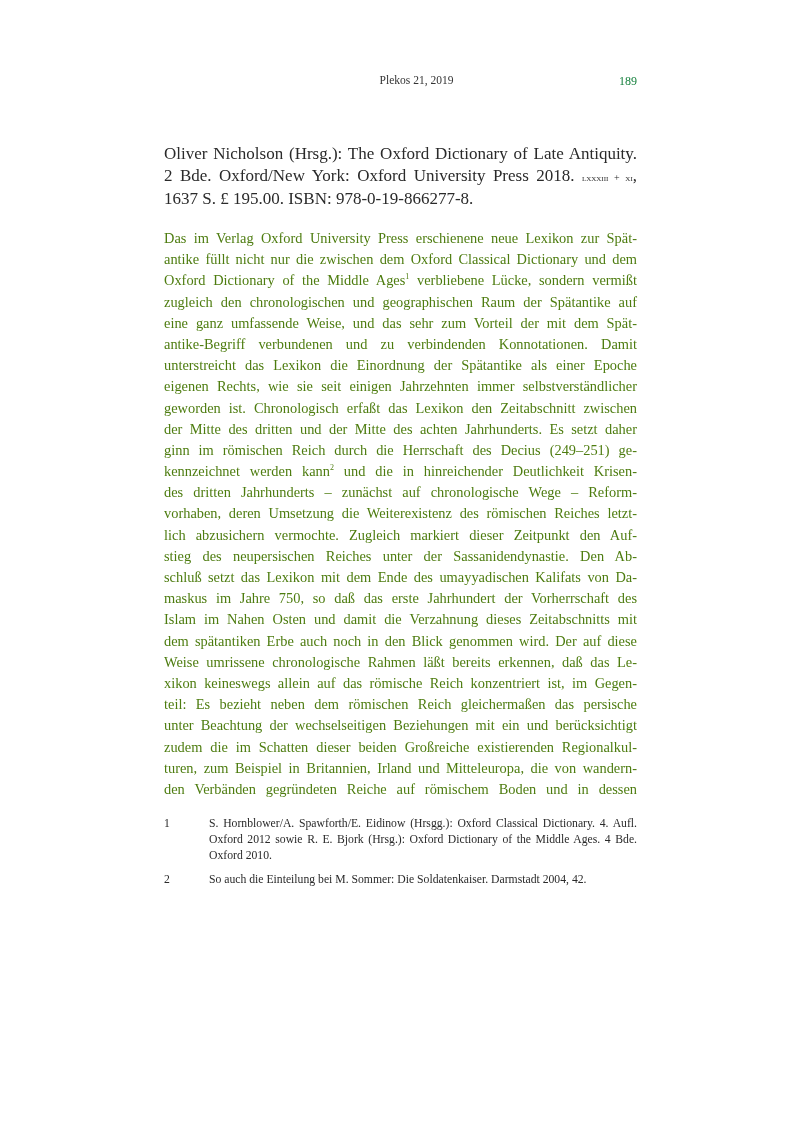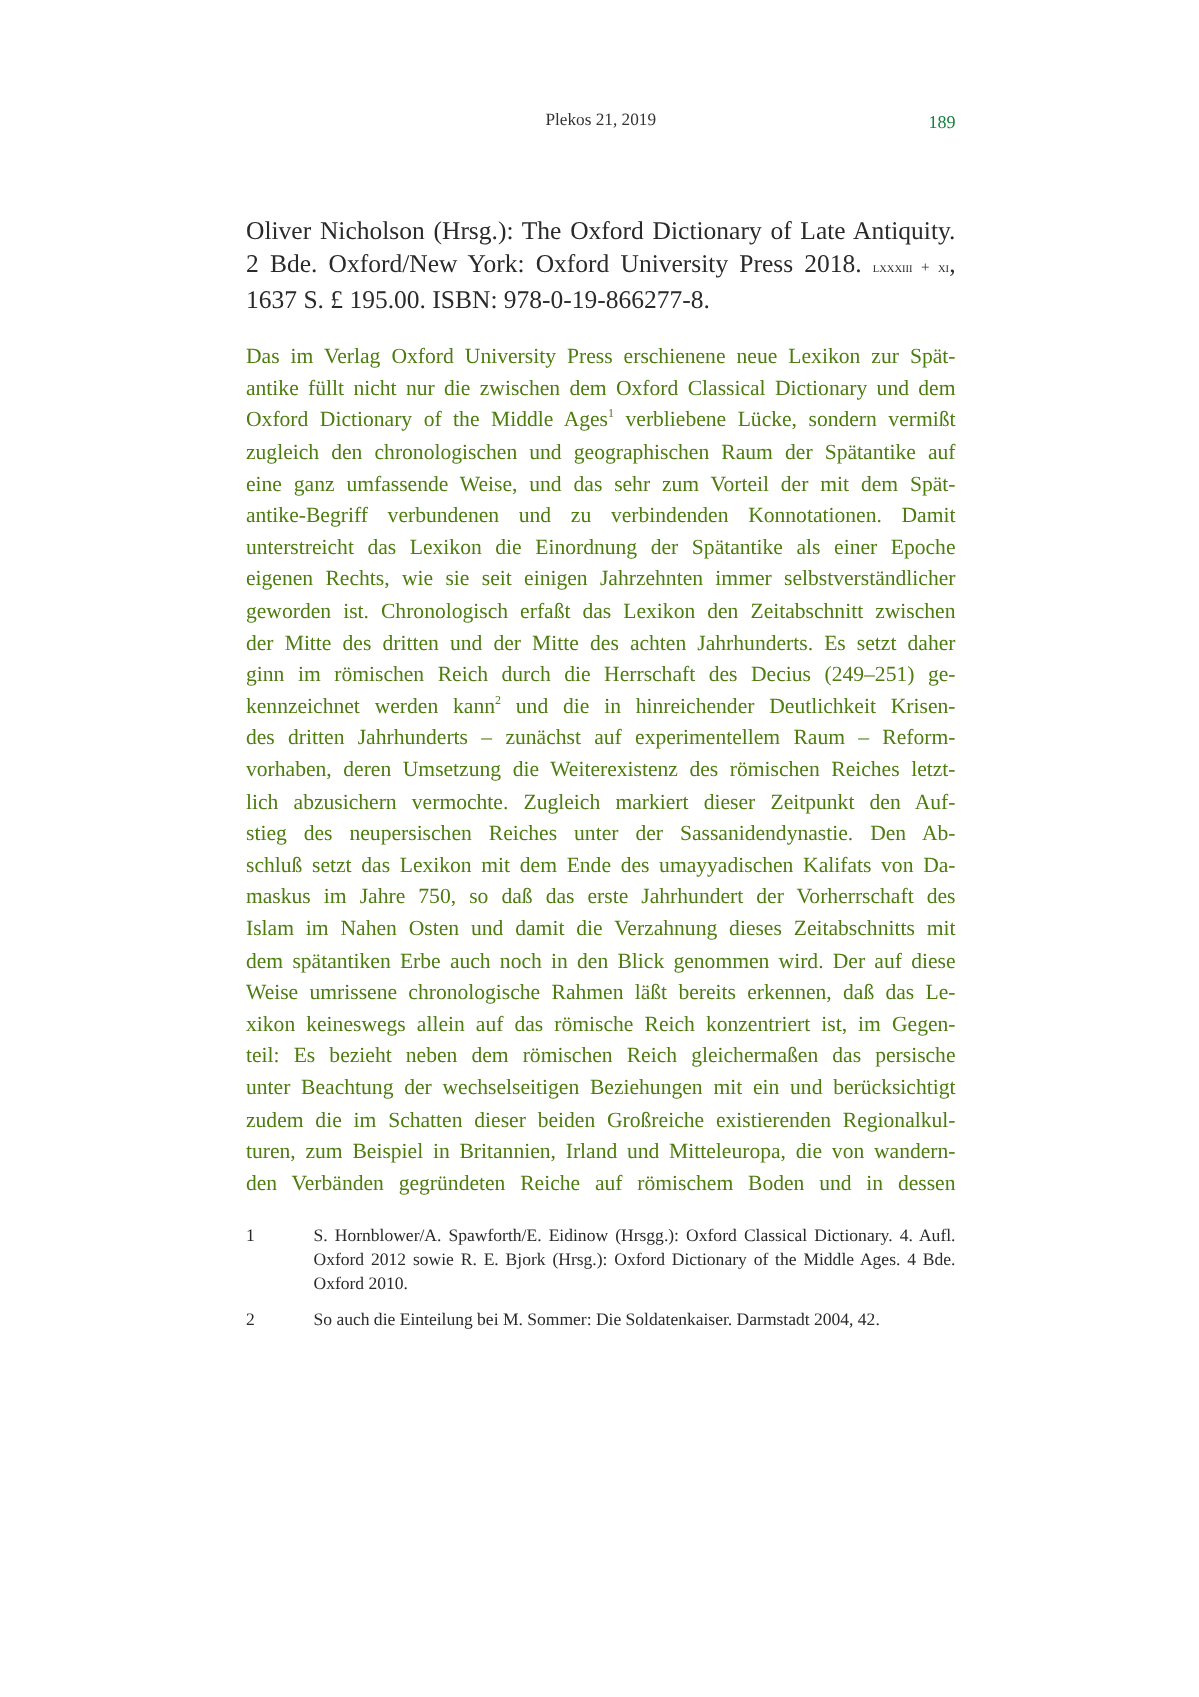--- a/index.html
+++ b/index.html
@@ -1,19 +1,19 @@
 <!DOCTYPE html>
 <html><head>
 <meta charset="utf-8">
 <style>
   html, body { margin: 0; padding: 0; background: #ffffff; }
   body { width: 799px; height: 1131px; position: relative; overflow: hidden;
          font-family: "Liberation Serif", "DejaVu Serif", serif; color: #2a2a2a; }
   .running-head { position: absolute; top: 74px; left: 164px; width: 473px; height: 16px; }
-  .running-title { position: absolute; left: 0; width: 473px; text-align: center;
+  .running-title { position: absolute; left: 16px; width: 473px; text-align: center;
                    font-size: 11.5px; color: #333; }
   .page-number { position: absolute; right: 0; top: 0; font-size: 12px; color: #15803d; }
   .bib { position: absolute; top: 143px; left: 164px; width: 473px;
          font-size: 17px; line-height: 21.5px; text-align: justify; color: #2a2a2a; }
   .bib .sc { font-variant: small-caps; font-size: 10px; }
   .body-text { position: absolute; top: 228px; left: 164px; width: 473px;
                font-size: 14.4px; line-height: 21.2px; text-align: justify;
                hyphens: manual; color: #4d7c0f; }
   .body-text .line { display: block; text-align: justify; text-align-last: justify;
                      white-space: nowrap; height: 21.2px; }
@@ -45,21 +45,21 @@
   <span class="line"><span>Oxford Dictionary of the Middle Ages</span><sup>1</sup><span> verbliebene Lücke, sondern vermißt</span></span>
   <span class="line">zugleich den chronologischen und geographischen Raum der Spätantike auf</span>
   <span class="line">eine ganz umfassende Weise, und das sehr zum Vorteil der mit dem Spät-</span>
   <span class="line">antike-Begriff verbundenen und zu verbindenden Konnotationen. Damit</span>
   <span class="line">unterstreicht das Lexikon die Einordnung der Spätantike als einer Epoche</span>
   <span class="line">eigenen Rechts, wie sie seit einigen Jahrzehnten immer selbstverständlicher</span>
   <span class="line">geworden ist. Chronologisch erfaßt das Lexikon den Zeitabschnitt zwischen</span>
   <span class="line">der Mitte des dritten und der Mitte des achten Jahrhunderts. Es setzt daher</span>
   <span class="line">ginn im römischen Reich durch die Herrschaft des Decius (249–251) ge-</span>
   <span class="line"><span>kennzeichnet werden kann</span><sup>2</sup><span> und die in hinreichender Deutlichkeit Krisen-</span></span>
-  <span class="line">des dritten Jahrhunderts – zunächst auf experimentellem Raum – Reform-</span>
+  <span class="line">des dritten Jahrhunderts – zunächst auf chronologische Wege – Reform-</span>
   <span class="line">vorhaben, deren Umsetzung die Weiterexistenz des römischen Reiches letzt-</span>
   <span class="line">lich abzusichern vermochte. Zugleich markiert dieser Zeitpunkt den Auf-</span>
   <span class="line">stieg des neupersischen Reiches unter der Sassanidendynastie. Den Ab-</span>
   <span class="line">schluß setzt das Lexikon mit dem Ende des umayyadischen Kalifats von Da-</span>
   <span class="line">maskus im Jahre 750, so daß das erste Jahrhundert der Vorherrschaft des</span>
   <span class="line">Islam im Nahen Osten und damit die Verzahnung dieses Zeitabschnitts mit</span>
   <span class="line">dem spätantiken Erbe auch noch in den Blick genommen wird. Der auf diese</span>
   <span class="line">Weise umrissene chronologische Rahmen läßt bereits erkennen, daß das Le-</span>
   <span class="line">xikon keineswegs allein auf das römische Reich konzentriert ist, im Gegen-</span>
   <span class="line">teil: Es bezieht neben dem römischen Reich gleichermaßen das persische</span>

